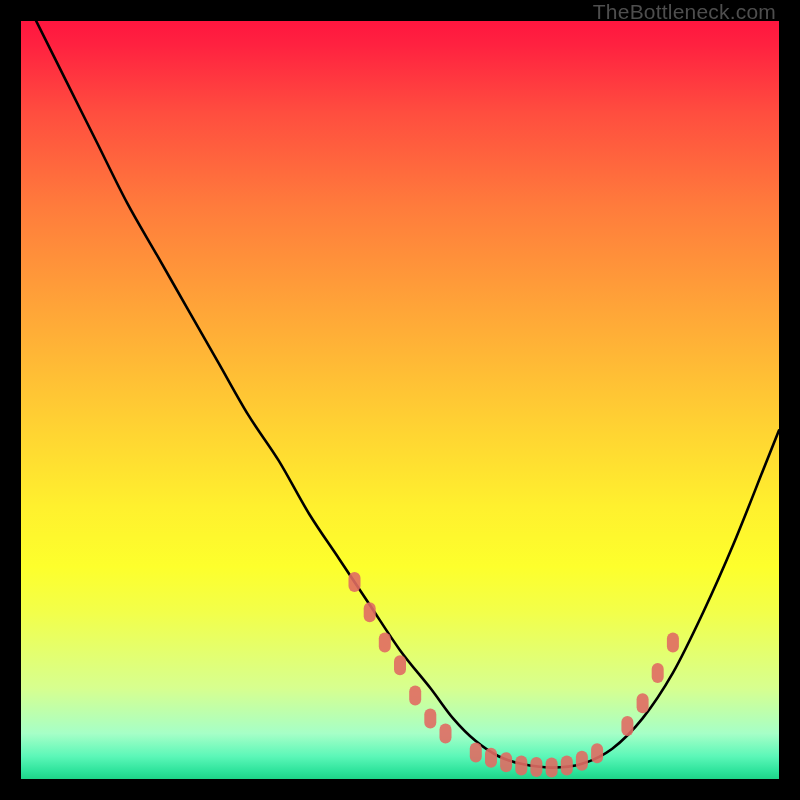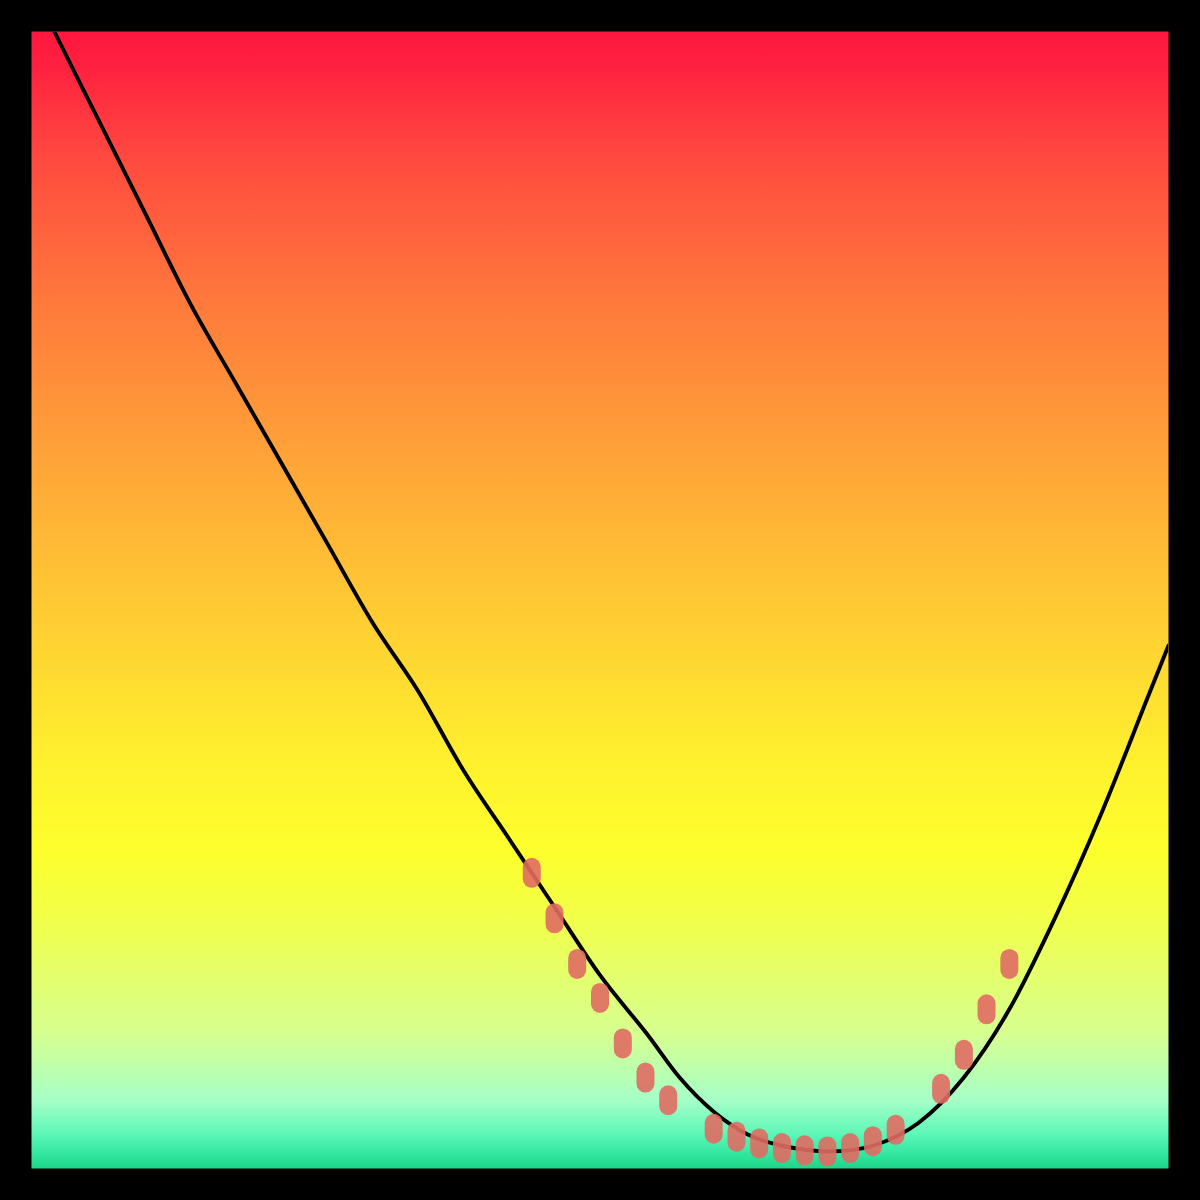--- a/index.html
+++ b/index.html
@@ -58,20 +58,21 @@
     top: 0;
     width: 758px;
     height: 758px;
   }
 </style>
 </head>
 <body>
 
 <div class="frame">
 
+  <div class="watermark">TheBottleneck.com</div>
 
   <div class="plot">
     <svg class="curve" viewBox="0 0 758 758" preserveAspectRatio="none">
       <g id="curve-layer">
           <path d="M 15.16 0 C 20.21333333333333 10.106666666666664, 35.37333333333333 40.42666666666666, 45.48 60.639999999999986 C 55.586666666666666 80.85333333333331, 65.69333333333333 101.06666666666665, 75.8 121.27999999999997 C 85.90666666666667 141.4933333333333, 96.01333333333334 162.96999999999994, 106.12 181.91999999999996 C 116.22666666666667 200.86999999999998, 126.33333333333333 217.29333333333335, 136.44 234.98000000000002 C 146.54666666666665 252.66666666666669, 156.6533333333333 270.35333333333335, 166.76 288.04 C 176.86666666666667 305.7266666666667, 186.97333333333336 323.4133333333333, 197.08 341.09999999999997 C 207.18666666666667 358.78666666666663, 217.29333333333335 377.7366666666667, 227.4 394.16 C 237.50666666666666 410.58333333333337, 247.61333333333334 423.21666666666664, 257.72 439.64 C 267.8266666666667 456.06333333333333, 277.93333333333334 476.27666666666664, 288.04 492.7 C 298.1466666666667 509.12333333333333, 308.25333333333333 523.0200000000001, 318.36 538.1800000000001 C 328.4666666666667 553.34, 338.5733333333333 568.5, 348.68 583.66 C 358.7866666666667 598.8199999999999, 368.8933333333333 615.2433333333333, 379 629.14 C 389.1066666666667 643.0366666666666, 400.47666666666674 655.67, 409.32000000000005 667.04 C 418.16333333333336 678.41, 424.47999999999996 688.5166666666667, 432.05999999999995 697.36 C 439.63999999999993 706.2033333333334, 447.22 713.7833333333333, 454.8 720.1 C 462.38 726.4166666666667, 469.96000000000004 731.47, 477.54 735.26 C 485.12 739.05, 491.4366666666667 740.945, 500.28000000000003 742.84 C 509.12333333333333 744.735, 520.4933333333333 746.63, 530.6 746.63 C 540.7066666666667 746.63, 550.8133333333333 745.9983333333333, 560.92 742.84 C 571.0266666666666 739.6816666666667, 581.1333333333333 735.26, 591.24 727.68 C 601.3466666666667 720.0999999999999, 611.4533333333333 709.9933333333333, 621.56 697.36 C 631.6666666666666 684.7266666666667, 641.7733333333333 669.5666666666666, 651.88 651.88 C 661.9866666666667 634.1933333333334, 672.0933333333334 612.7166666666667, 682.2 591.24 C 692.3066666666667 569.7633333333333, 702.4133333333333 547.0233333333333, 712.52 523.02 C 722.6266666666667 499.01666666666665, 735.26 466.17, 742.84 447.22 C 750.4200000000001 428.27000000000004, 755.4733333333334 415.63666666666666, 758 409.32" fill="none" stroke="#000000" stroke-width="2.6" stroke-linecap="round"></path>
         </g>
       <g id="dots-layer">
           <rect x="327.5" y="550.9" width="12" height="20" rx="6" ry="6" fill="#e06b63" opacity="0.9"></rect>
           <rect x="342.7" y="581.2" width="12" height="20" rx="6" ry="6" fill="#e06b63" opacity="0.9"></rect>
           <rect x="357.8" y="611.6" width="12" height="20" rx="6" ry="6" fill="#e06b63" opacity="0.9"></rect>

